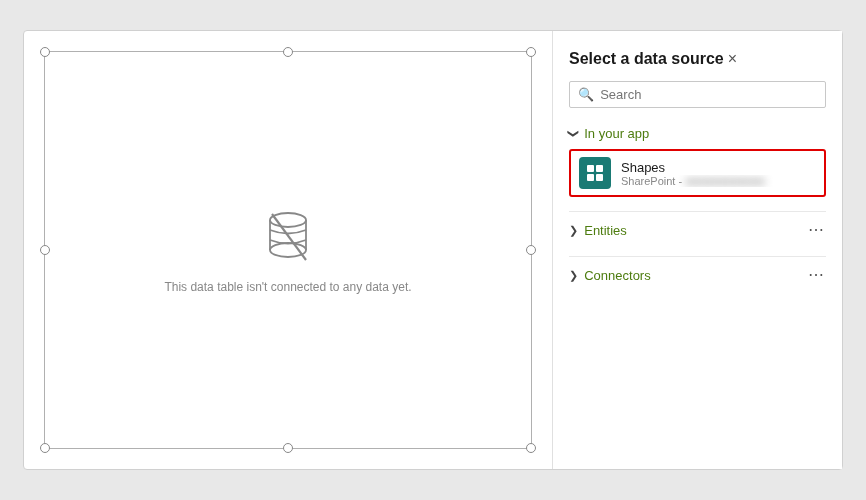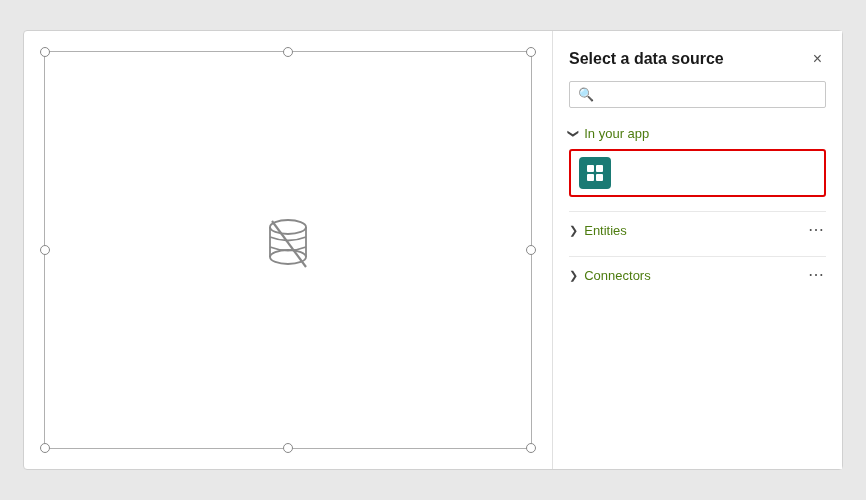--- a/index.html
+++ b/index.html
@@ -81,21 +81,21 @@
       width: 290px;
       border-left: 1px solid #e0e0e0;
       display: flex;
       flex-direction: column;
       padding: 18px 16px 16px 16px;
       background: #fff;
     }
     .panel-header {
       display: flex;
       align-items: center;
-      justify-content: space-between;
+      justify-content: flex-start;
       margin-bottom: 12px;
     }
     .panel-title {
       font-size: 16px;
       font-weight: 600;
       color: #1a1a1a;
     }
     .close-btn {
       background: none;
       border: none;
@@ -244,49 +244,57 @@
             <line x1="14" y1="14" x2="14" y2="44" stroke="#888" stroke-width="1.8"></line>
             <line x1="50" y1="14" x2="50" y2="44" stroke="#888" stroke-width="1.8"></line>
             <ellipse cx="32" cy="44" rx="18" ry="7" stroke="#888" stroke-width="1.8" fill="none"></ellipse>
 
             <path d="M14 24 Q32 31 50 24" stroke="#888" stroke-width="1.8" fill="none"></path>
             <path d="M14 34 Q32 41 50 34" stroke="#888" stroke-width="1.8" fill="none"></path>
 
             <line x1="16" y1="8" x2="50" y2="54" stroke="#888" stroke-width="2.2"></line>
           </svg>
         </div>
+        <div class="canvas-label">This data table isn't connected to any data yet.</div>
       </div>
     </div>
   </div>
 
   <div class="panel">
     <div class="panel-header">
       <span class="panel-title">Select a data source</span>
       <button class="close-btn">×</button>
     </div>
 
     <div class="search-box">
       <span class="search-icon">🔍</span>
+      <input class="search-input" type="text" placeholder="Search" style="">
     </div>
 
     <div class="section">
       <div class="section-header">
         <span class="chevron down">❯</span>
         <span class="section-title">In your app</span>
       </div>
 
       <div class="datasource-item">
         <div class="datasource-icon">
           <svg viewBox="0 0 20 20" fill="white" xmlns="http://www.w3.org/2000/svg">
             <rect x="2" y="2" width="7" height="7" rx="1" fill="white"></rect>
             <rect x="11" y="2" width="7" height="7" rx="1" fill="white"></rect>
             <rect x="2" y="11" width="7" height="7" rx="1" fill="white"></rect>
             <rect x="11" y="11" width="7" height="7" rx="1" fill="white"></rect>
           </svg>
         </div>
+        <div class="datasource-info">
+          <div class="datasource-name">Shapes</div>
+          <div class="datasource-sub">
+            <span>SharePoint - </span><span class="blur-text">■■■■■■■■■■■■</span>
+          </div>
+        </div>
       </div>
     </div>
 
     <div class="divider"></div>
 
     <div class="section">
       <div class="section-header">
         <span class="chevron">❯</span>
         <span class="section-title">Entities</span>
         <span class="section-more">⋯</span>

